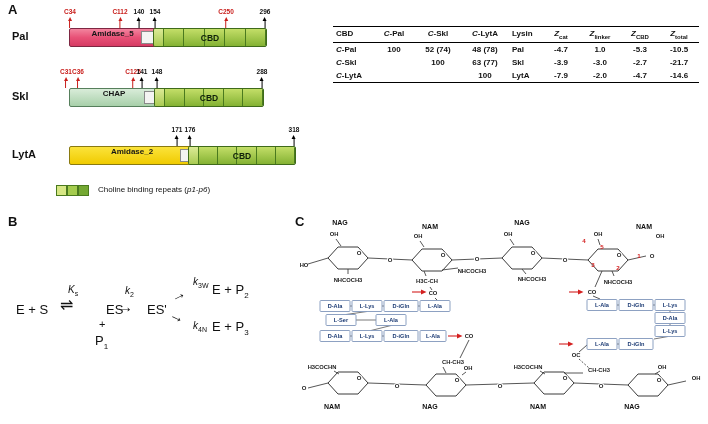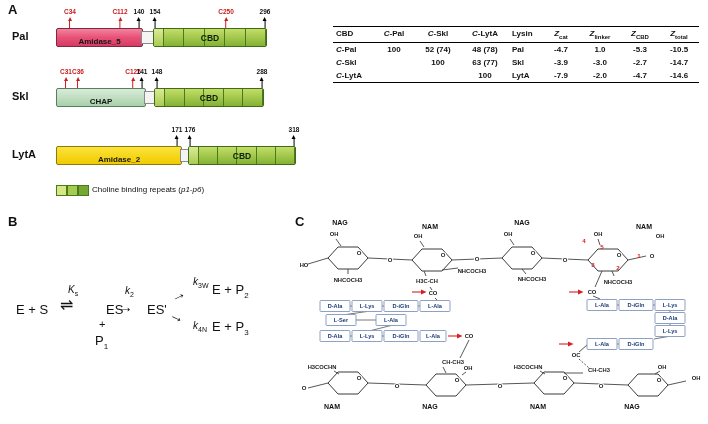--- a/index.html
+++ b/index.html
@@ -4,22 +4,22 @@
 <style>
   html,body{margin:0;padding:0;background:#fff;}
   body{font-family:"Liberation Sans",sans-serif;color:#111;}
   .figure{position:relative;width:708px;height:424px;background:#fff;overflow:hidden;}
   .abs{position:absolute;}
   .panel-label{font-weight:bold;font-size:13px;}
 
   
   #panelA{left:8px;top:0;width:322px;height:206px;}
   .pname{position:absolute;font-size:11px;font-weight:bold;}
-  .dom{position:absolute;height:17px;border-radius:2px;display:flex;align-items:flex-end;justify-content:center;
-       font-size:8px;font-weight:bold;color:#161616;}
+  .dom{position:absolute;height:17px;border-radius:2px;display:flex;align-items:flex-start;justify-content:center;
+       font-size:8px;font-weight:bold;color:#161616;margin-left:13px;}
   .amidase5{background:linear-gradient(180deg,#f2849e,#e85177 50%,#d63b63);border:1px solid #7e2742;}
   .chap{background:linear-gradient(180deg,#d9ecd9,#a8d0aa);border:1px solid #567f5c;}
   .amidase2{background:linear-gradient(180deg,#fbe33b,#f0cb00);border:1px solid #8a7a10;}
   .linker{position:absolute;height:11px;background:#f4f4f2;border:1px solid #8a8a8a;}
   .cbd{position:absolute;height:17px;border:1px solid #3f6b1a;border-radius:2px;display:flex;overflow:hidden;}
   .seg{flex:1;background:linear-gradient(180deg,#c3de68,#84b233);border-right:1px solid #4a7a1e;}
   .seg:last-child{border-right:none;}
   .seg.first{flex:0 0 9px;background:linear-gradient(180deg,#dcea96,#a9cb52);}
   .cbd-label{position:absolute;inset:0;display:flex;align-items:center;justify-content:center;
              font-size:8.5px;font-weight:bold;color:#10210a;}
@@ -27,21 +27,21 @@
           transform:translateX(-50%);z-index:3;}
   .marker .lbl{font-size:6.5px;font-weight:bold;margin-bottom:1px;white-space:nowrap;}
   .marker .head{width:0;height:0;border-left:2.5px solid transparent;border-right:2.5px solid transparent;
                 border-bottom:4px solid #000;}
   .marker .stem{width:1px;height:7px;background:#000;}
   .marker.red .lbl{color:#c9201d;}
   .marker.red .head{border-bottom-color:#c9201d;}
   .marker.red .stem{background:#c9201d;}
   .lg{position:absolute;width:9px;height:9px;border:1px solid #4a7a1e;}
   .lg1{background:#d7e784;}.lg2{background:#a5cc4e;}.lg3{background:#74a832;}
-  .legend-text{position:absolute;font-size:8px;color:#111;}
+  .legend-text{position:absolute;font-size:8px;color:#111;margin-left:6px;}
 
   
   .tbl{position:absolute;left:333px;top:26px;border-collapse:collapse;font-size:8px;font-weight:bold;
        border-top:1.5px solid #000;border-bottom:1.5px solid #000;}
   .tbl td{padding:2px 2px;text-align:center;vertical-align:top;white-space:nowrap;}
   .tbl .grp td{border-bottom:1px solid #000;}
   .tbl .head td{border-bottom:1px solid #000;}
   .tbl td.l{text-align:left;padding-left:3px;}
   .grp-id div:first-child{text-align:left;}
   .grp-id div:last-child{text-align:center;}
@@ -244,21 +244,21 @@
     </tr>
     <tr>
       <td class="l"><i class="zi">C</i><span>-Skl</span></td>
       <td></td>
       <td>100</td>
       <td>63 (77)</td>
       <td class="l">Skl</td>
       <td>-3.9</td>
       <td>-3.0</td>
       <td>-2.7</td>
-      <td>-14.7</td>
+      <td>-21.7</td>
     </tr>
     <tr>
       <td class="l"><i class="zi">C</i><span>-LytA</span></td>
       <td></td>
       <td></td>
       <td>100</td>
       <td class="l">LytA</td>
       <td>-7.9</td>
       <td>-2.0</td>
       <td>-4.7</td>

